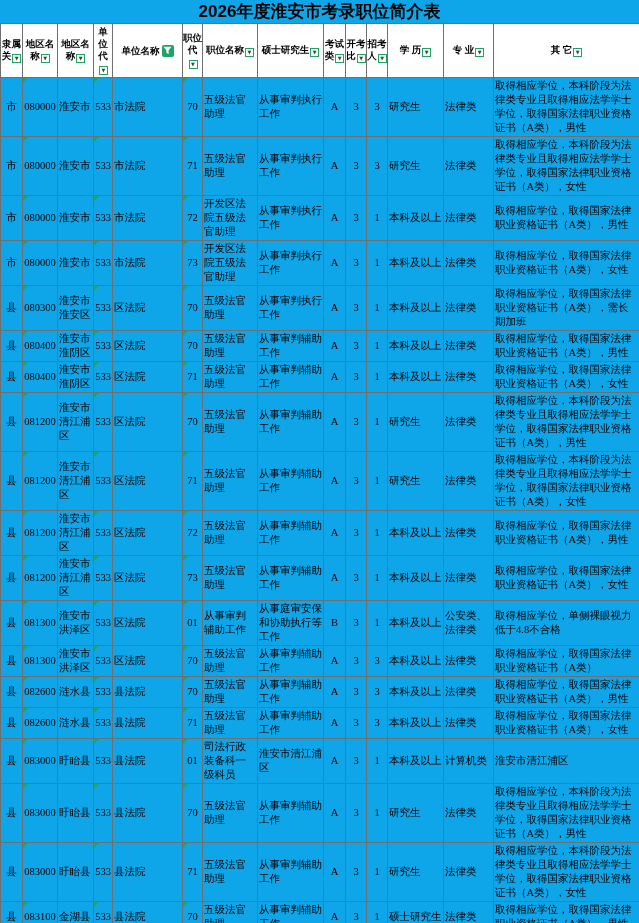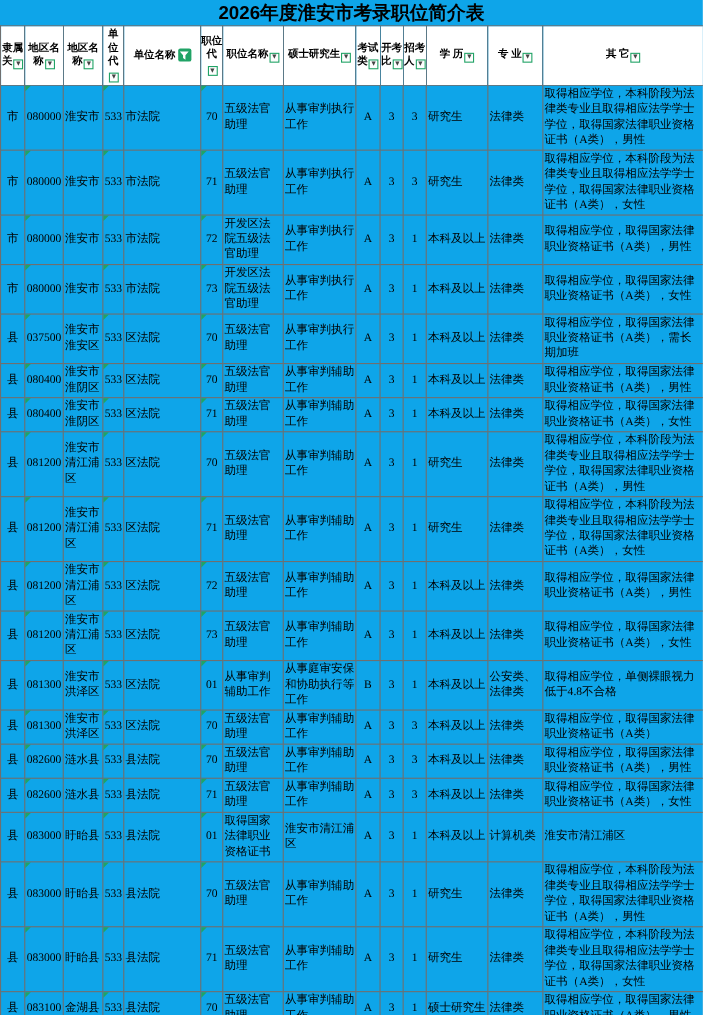--- a/index.html
+++ b/index.html
@@ -164,21 +164,21 @@
           <td>从事审判执行工作</td>
           <td>A</td>
           <td>3</td>
           <td>1</td>
           <td>本科及以上</td>
           <td>法律类</td>
           <td>取得相应学位，取得国家法律职业资格证书（A类），女性</td>
         </tr>
         <tr>
           <td>县</td>
-          <td>037500</td>
+          <td>080300</td>
           <td>淮安市淮安区</td>
           <td>533</td>
           <td>区法院</td>
           <td>70</td>
           <td>五级法官助理</td>
           <td>从事审判执行工作</td>
           <td>A</td>
           <td>3</td>
           <td>1</td>
           <td>本科及以上</td>
@@ -345,21 +345,21 @@
           <td>法律类</td>
           <td>取得相应学位，取得国家法律职业资格证书（A类），女性</td>
         </tr>
         <tr>
           <td>县</td>
           <td>083000</td>
           <td>盱眙县</td>
           <td>533</td>
           <td>县法院</td>
           <td>01</td>
-          <td>取得国家法律职业资格证书</td>
+          <td>司法行政装备科一级科员</td>
           <td>淮安市清江浦区</td>
           <td>A</td>
           <td>3</td>
           <td>1</td>
           <td>本科及以上</td>
           <td>计算机类</td>
           <td>淮安市清江浦区</td>
         </tr>
         <tr>
           <td>县</td>

